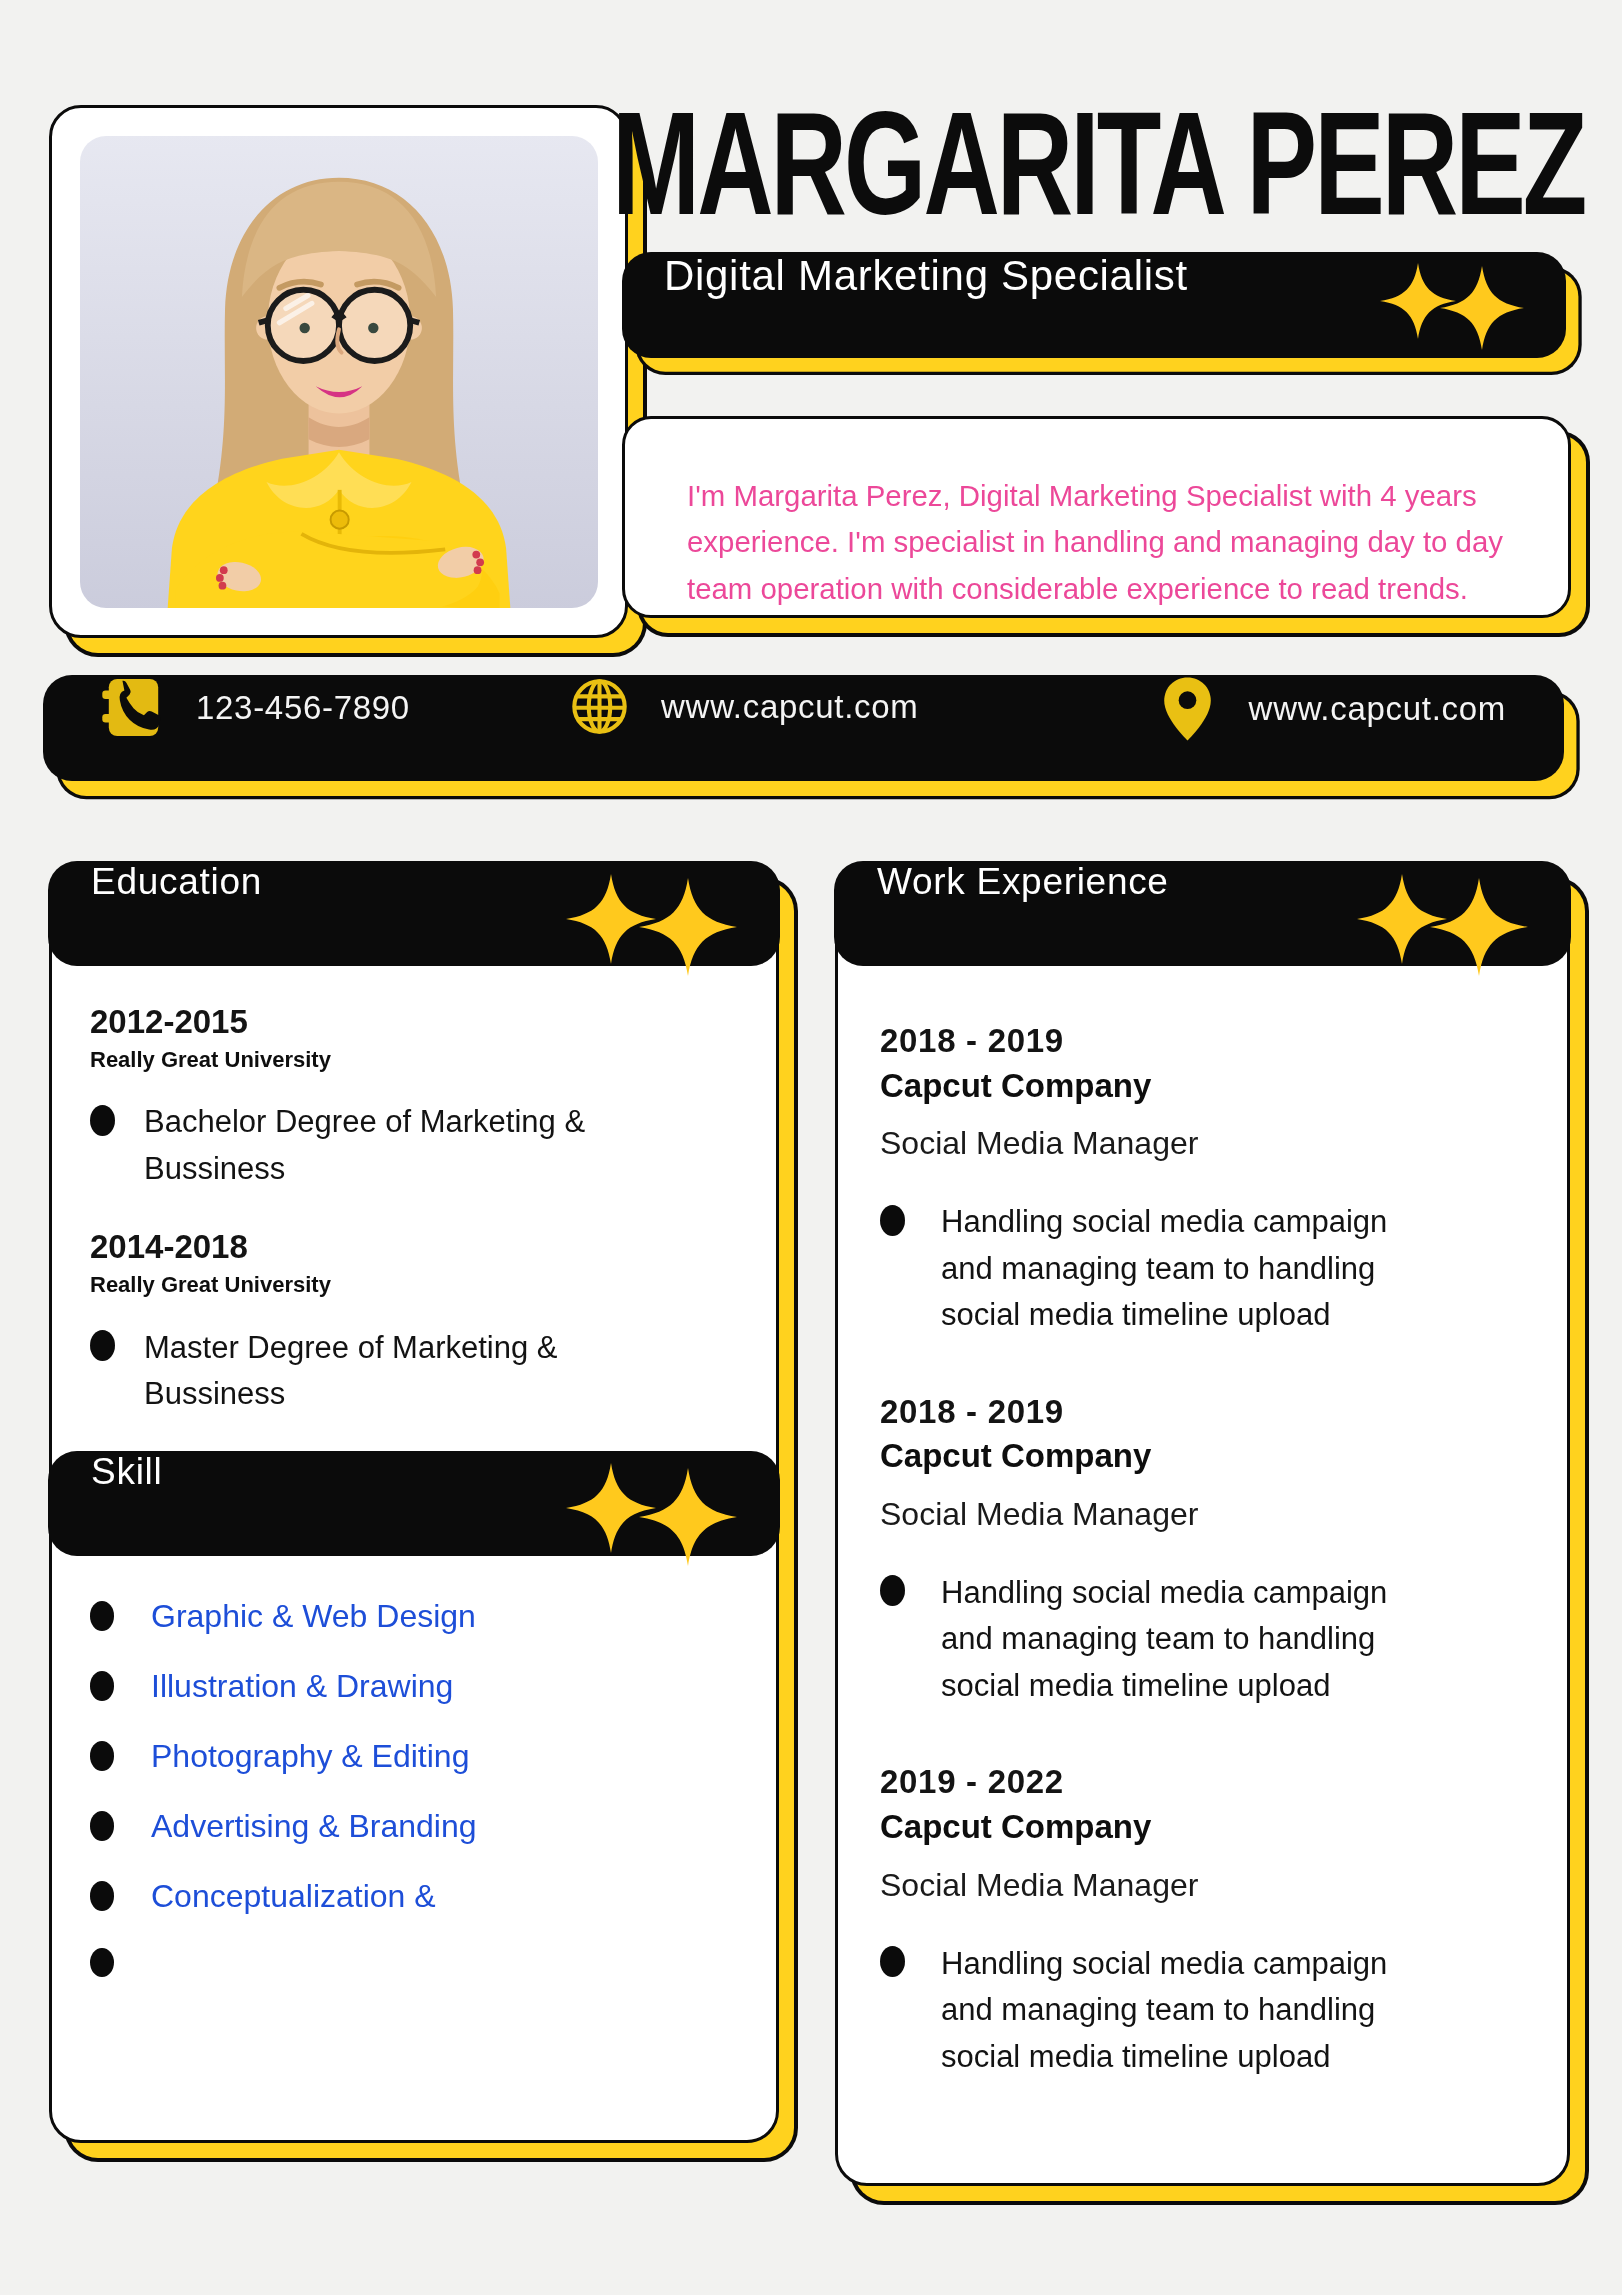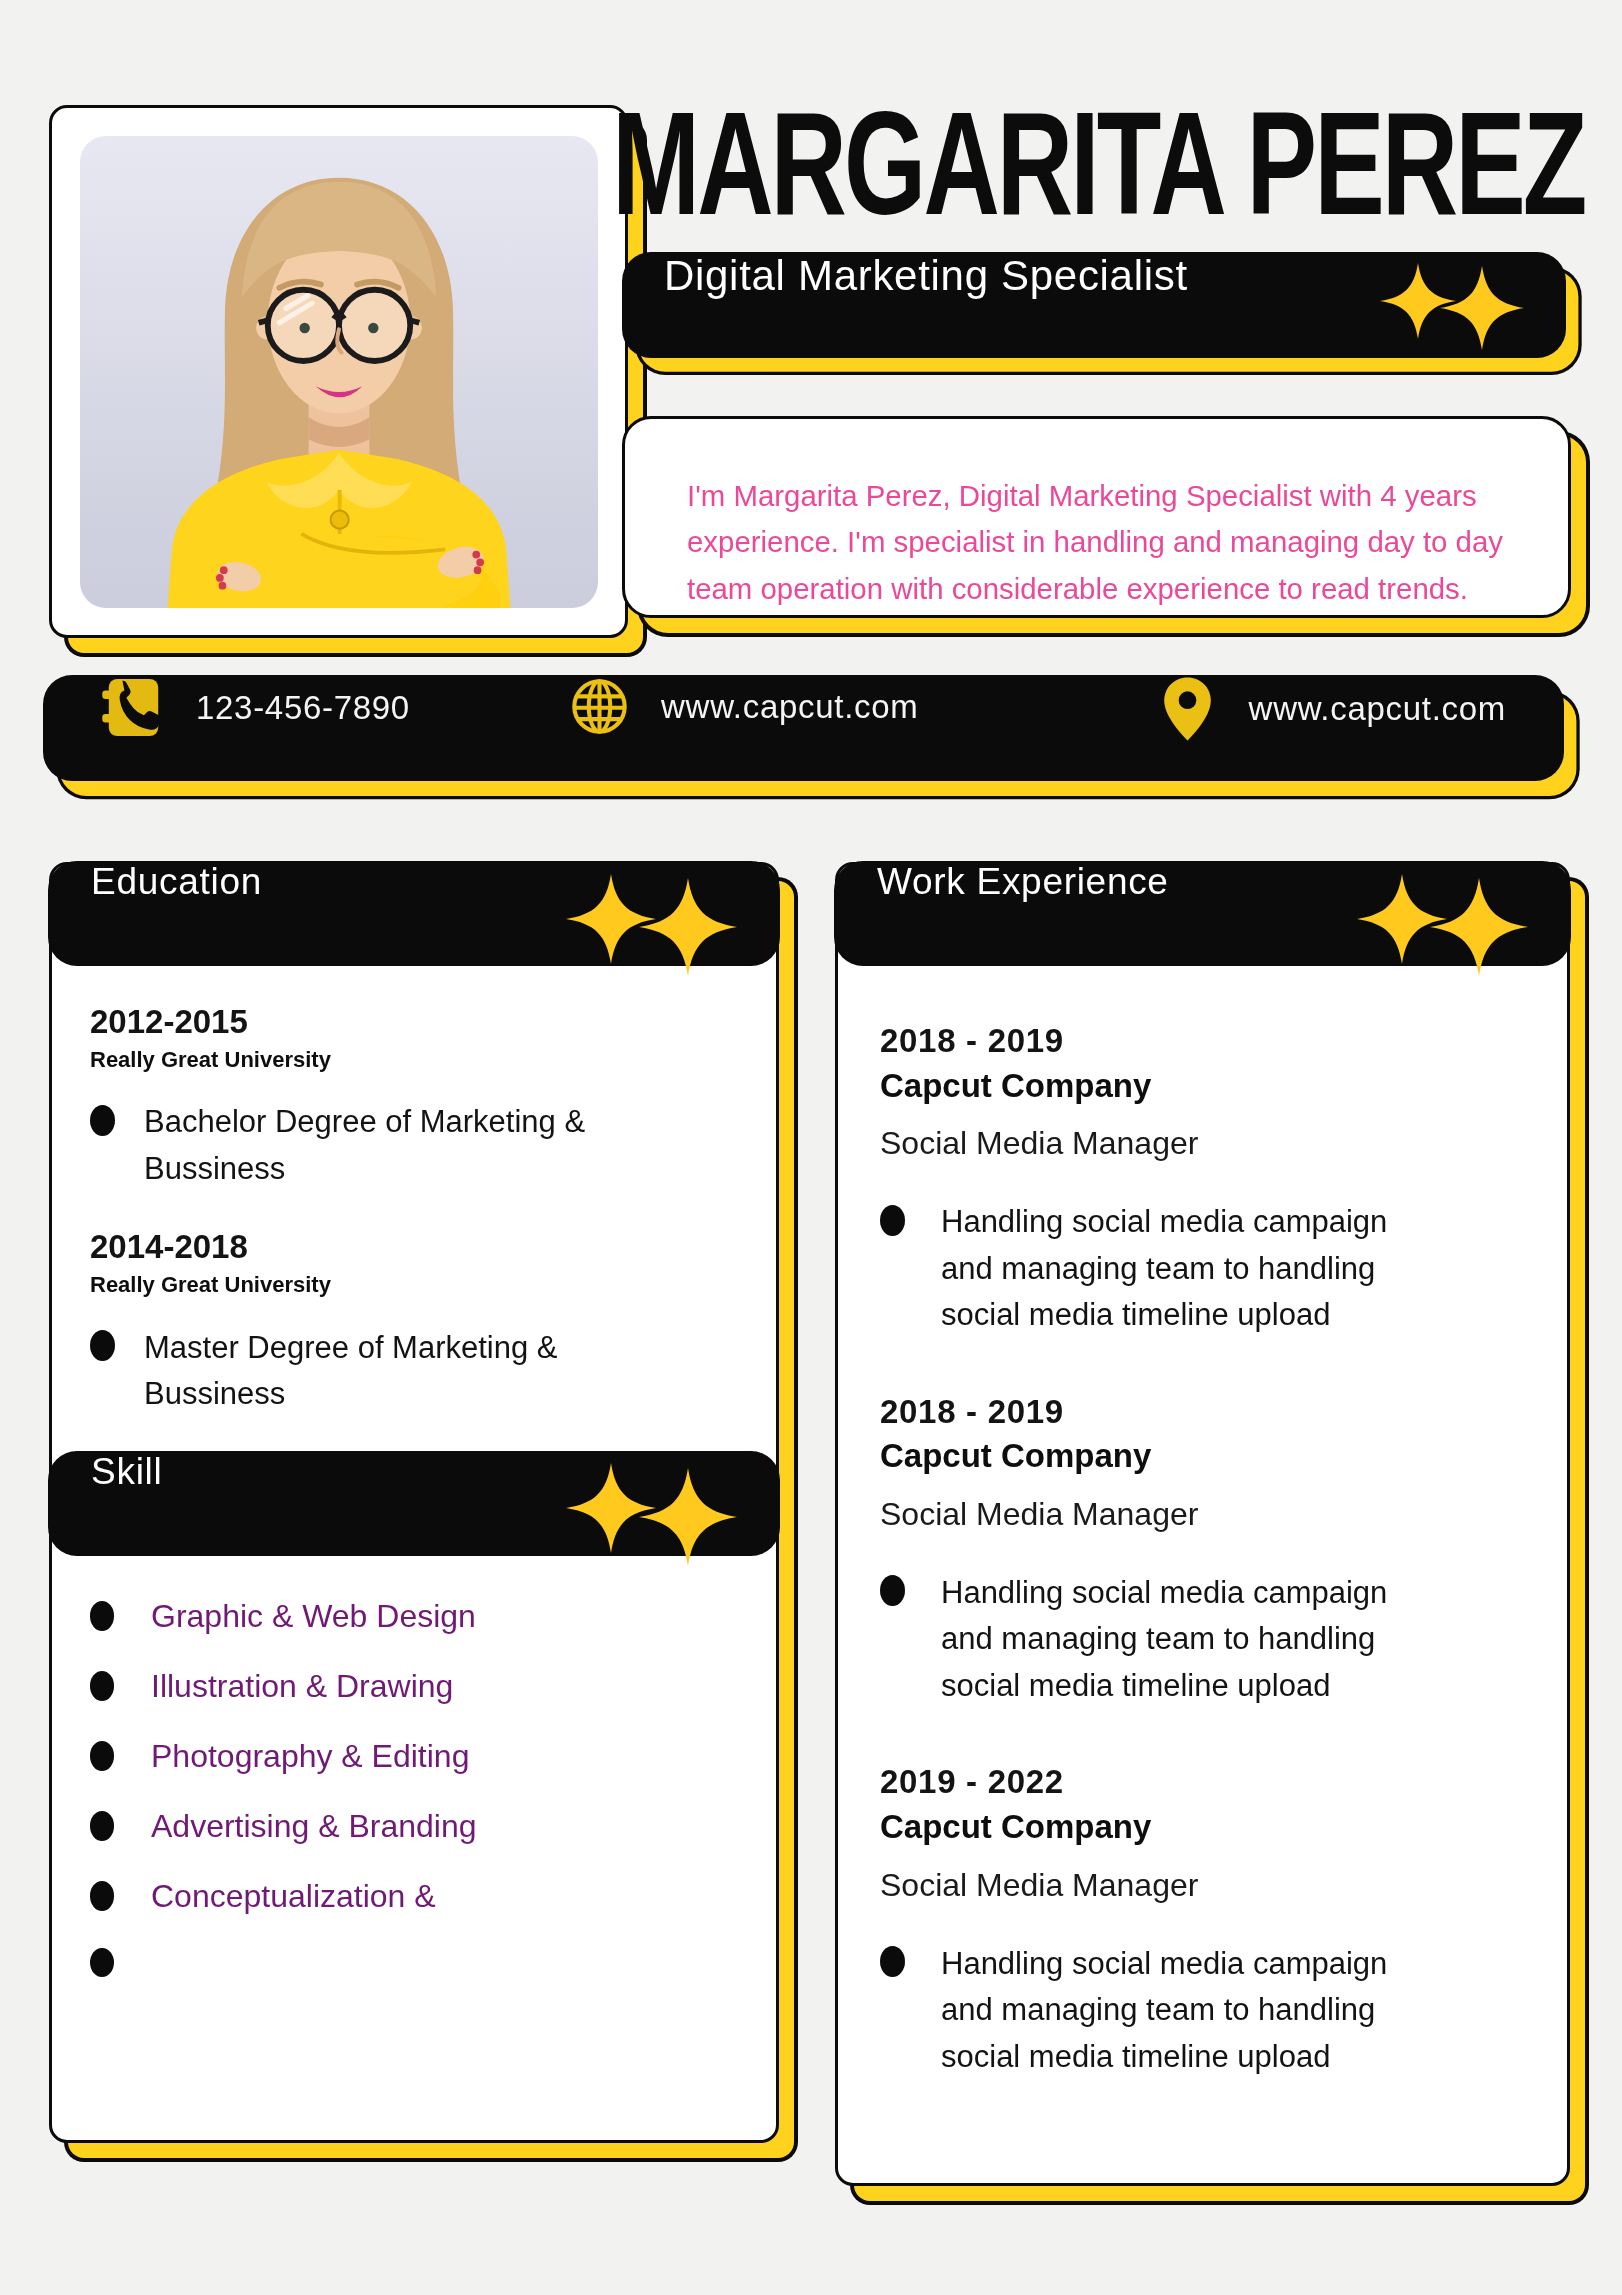--- a/index.html
+++ b/index.html
@@ -8,21 +8,21 @@
     width:1623px;height:2295px;
     background:#F2F2F0;
     font-family:"Liberation Sans",sans-serif;
     color:#101010;
     overflow:hidden;
   }
   
   .offcard{
     background:#fff;
     border:3.9px solid #0b0b0b;
-    border-radius:18px;
+    border-radius:32px;
     box-shadow:17px 17px 0 -2px #FFD21E, 17px 17px 0 2px #0b0b0b;
     box-sizing:border-box;
   }
   .blackbar{
     background:#0b0b0b;
     border-radius:29px;
     color:#fff;
     display:flex;align-items:flex-start;
     box-sizing:border-box;
   }
@@ -88,21 +88,21 @@
   .edu-item{margin-bottom:33px;}
   .edu-period{font-size:33px;font-weight:700;line-height:1.35;color:#141414;}
   .edu-school{font-size:22px;font-weight:700;line-height:1.35;color:#0e0e0e;}
   .bullet-row{display:flex;gap:29px;margin-top:25px;}
   .dot{flex:0 0 auto;width:25px;height:31px;border-radius:50%;background:#0b0b0b;margin-top:5.2px;}
   .bullet-row p{margin:0;font-size:31px;line-height:1.5;font-weight:400;max-width:484px;color:#131313;}
   
   .skill-list{list-style:none;margin:0;padding:42px 38px 0 38px;}
   .skill-list li{display:flex;align-items:center;gap:37px;margin-bottom:33px;}
   .skill-list .dot{margin-top:0;width:24px;height:29.4px;}
-  .skill-list span{font-size:32px;font-weight:400;color:#701a75;}
+  .skill-list span{font-size:32px;font-weight:400;color:#1d4ed8;}
   
   .exp-body{padding:5.2px 42px 0 42px;}
   .exp-item{margin-top:51px;}
   .exp-item:first-child{margin-top:48px;}
   .exp-period{font-size:33px;font-weight:700;line-height:1.35;letter-spacing:0.7px;color:#141414;}
   .exp-company{font-size:33px;font-weight:700;line-height:1.35;color:#0e0e0e;}
   .exp-role{font-size:32px;font-weight:400;margin-top:17px;color:#1a1a1a;}
   .exp-item .bullet-row{margin-top:37px;gap:36px;}
   .exp-item .bullet-row p{max-width:504px;font-size:31px;}
 </style>

